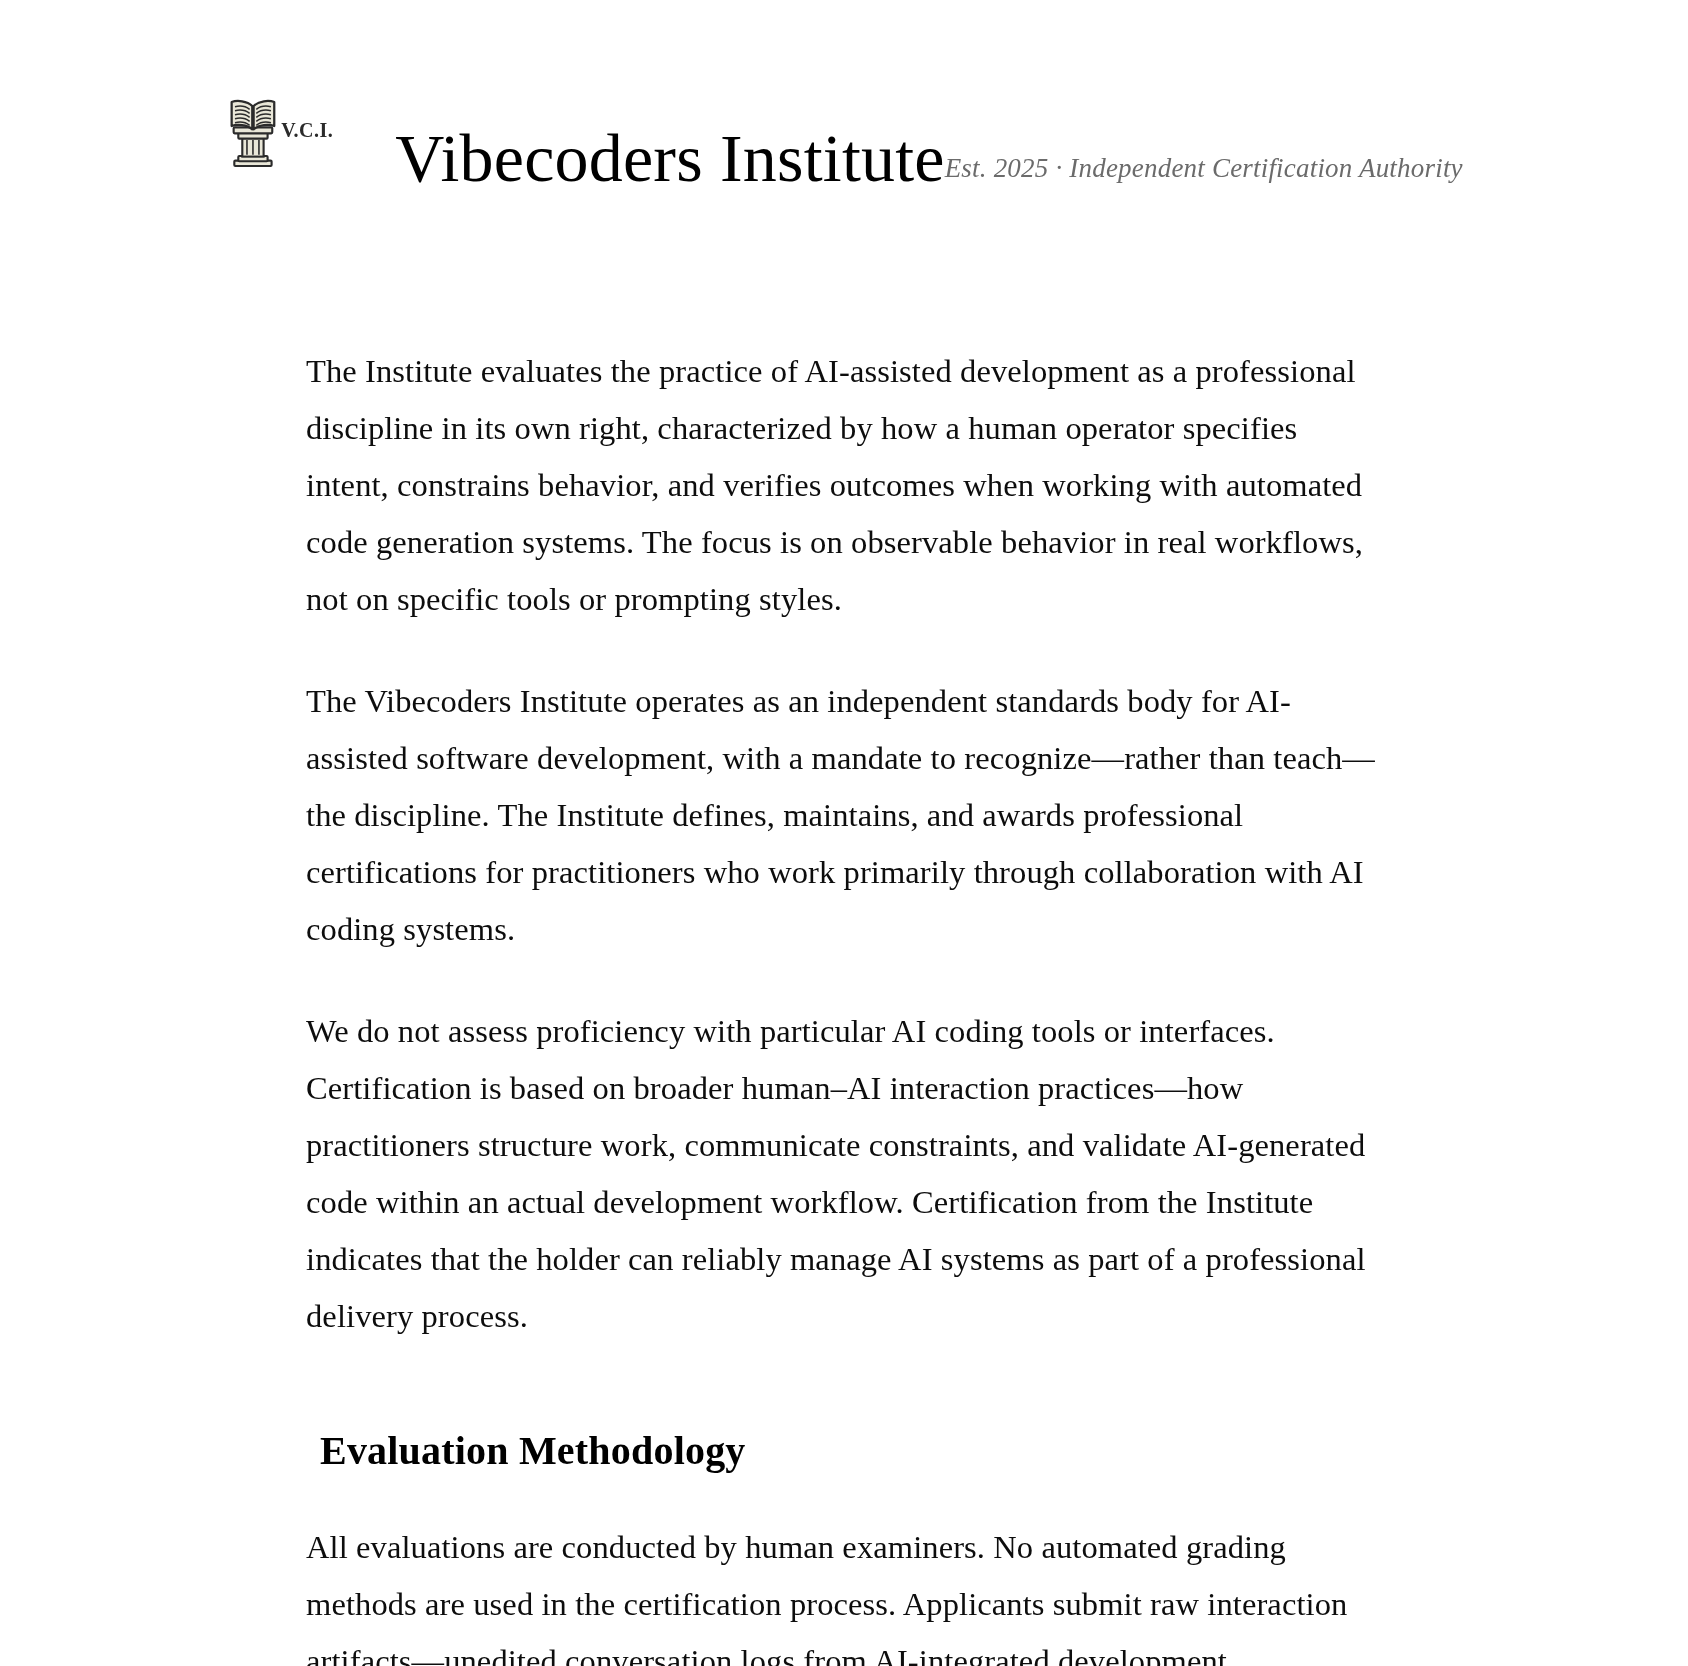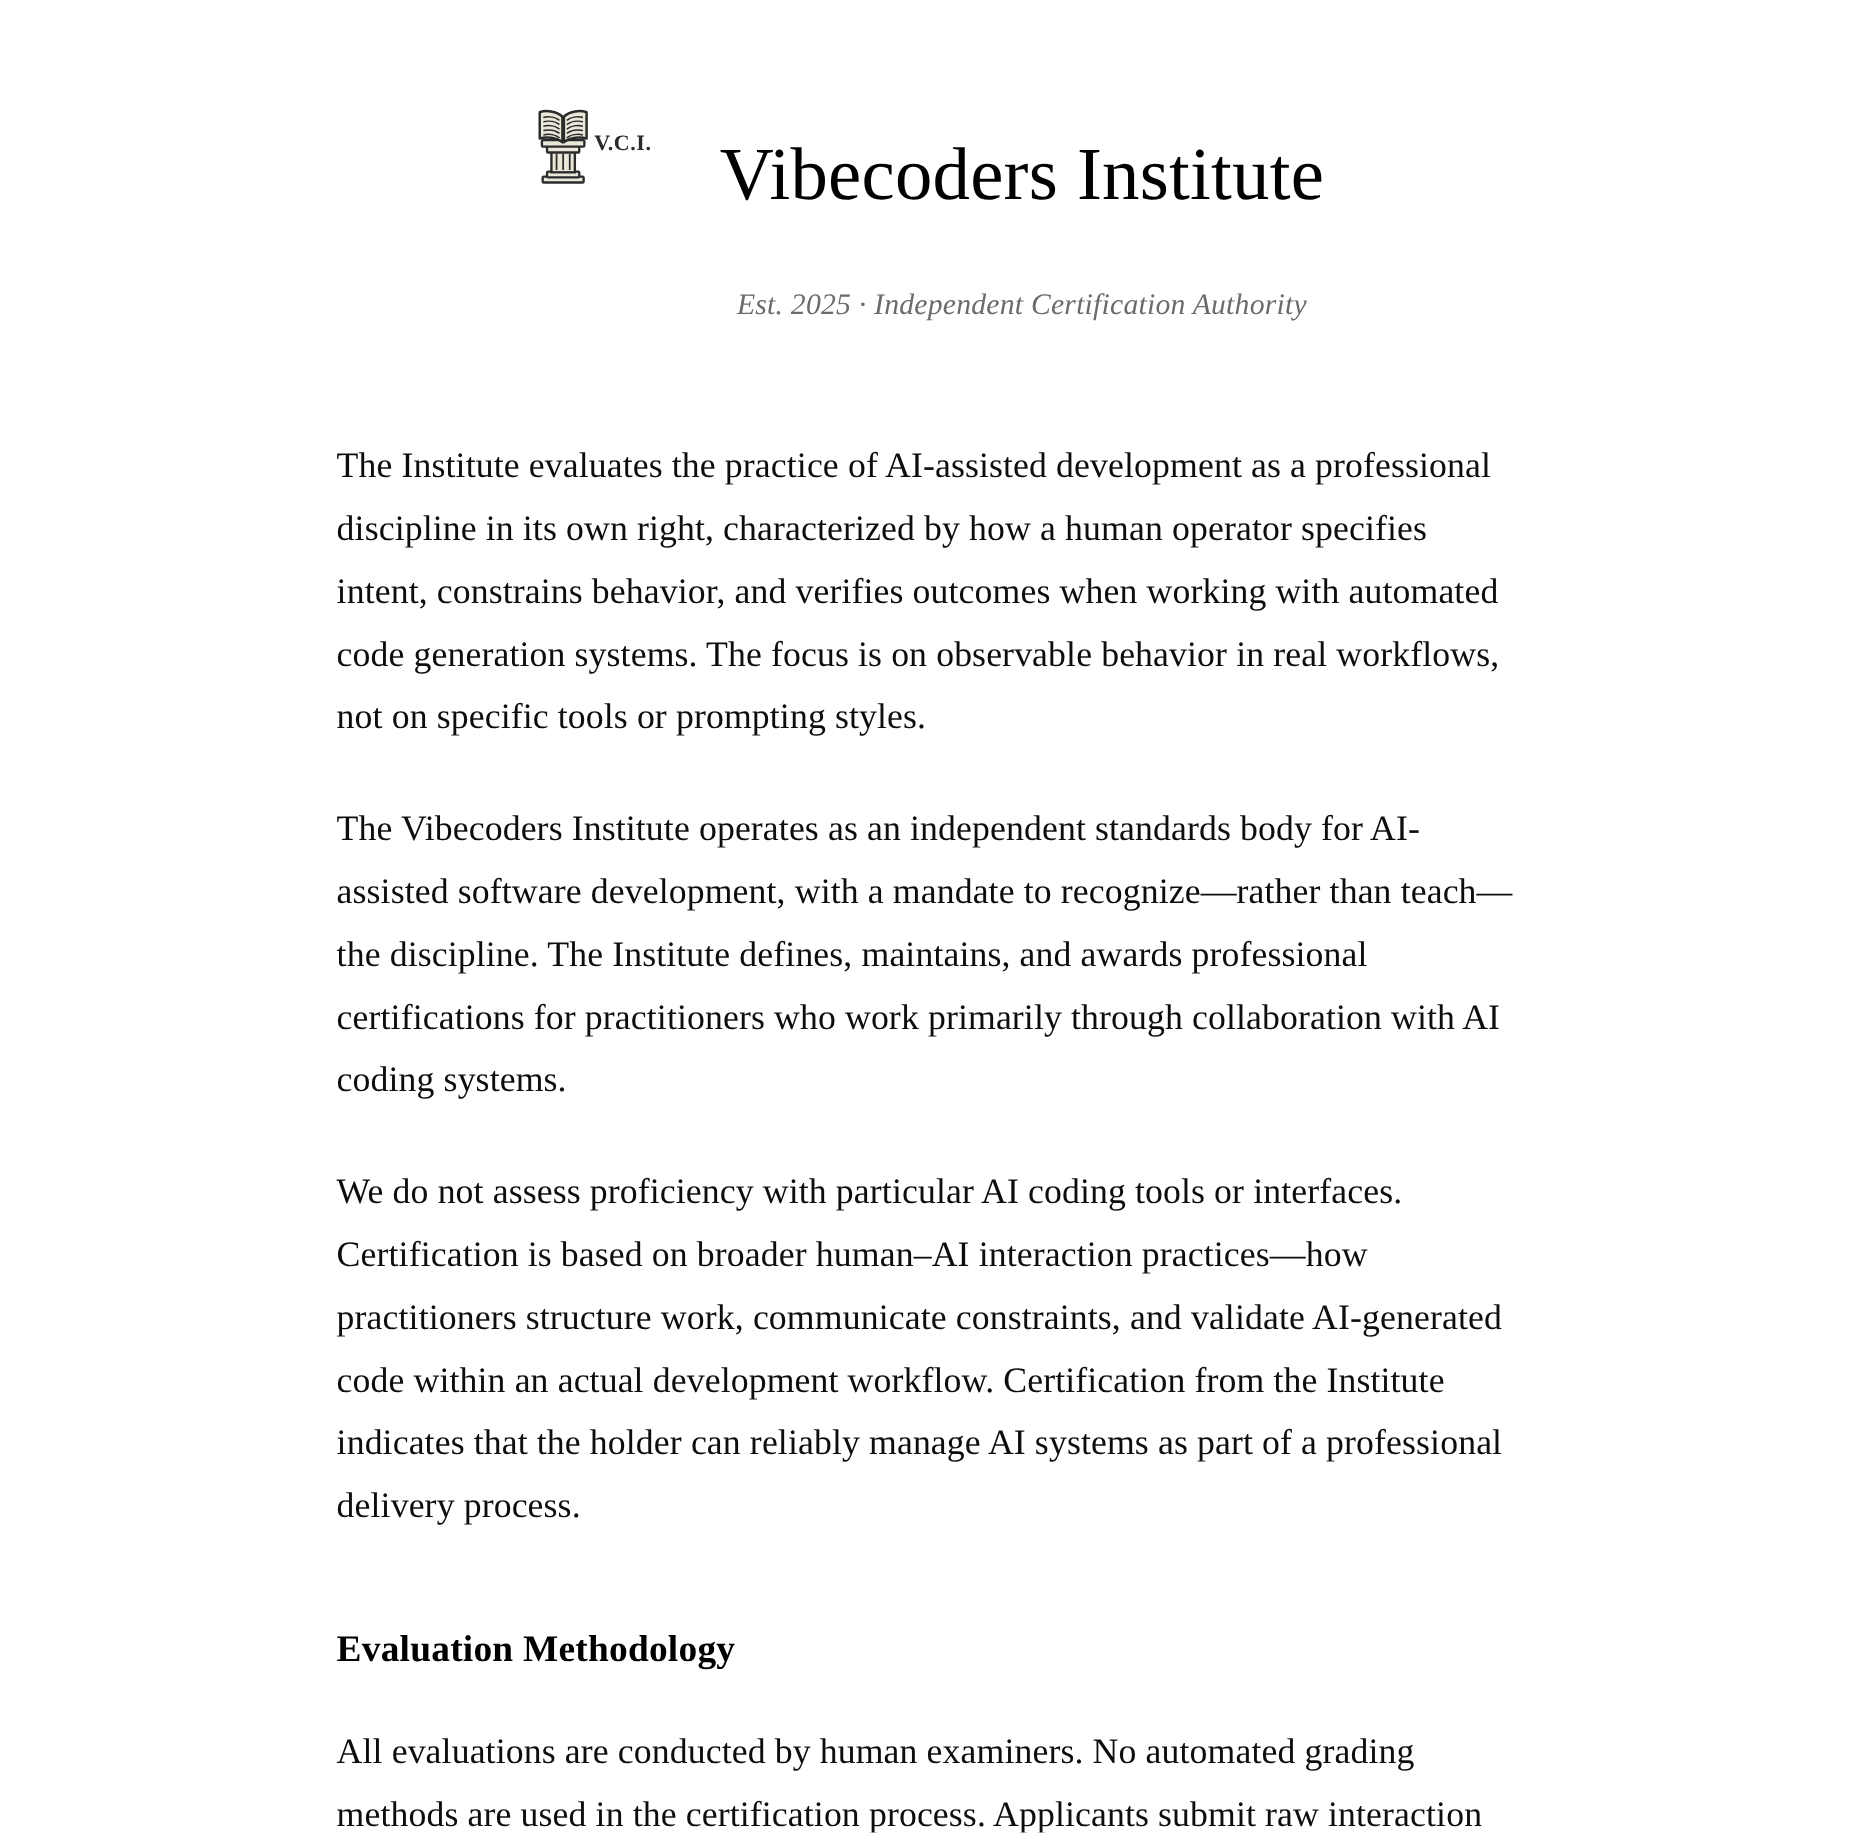--- a/index.html
+++ b/index.html
@@ -52,21 +52,20 @@
     font-weight: bold;
     font-size: 20px;
     letter-spacing: 0.5px;
     color: #2b2b2b;
     margin-top: -4px;
     line-height: 1;
   }
 
   .title-block {
     display: flex;
-    flex-direction: column;
     align-items: center;
     padding-top: 2px;
   }
 
   .org-title {
     font-family: "Liberation Serif", "DejaVu Serif", serif;
     font-weight: normal;
     font-size: 68px;
     line-height: 1.06;
     color: #000000;
@@ -102,25 +101,25 @@
     margin: 0 0 45px 0;
     text-align: left;
     letter-spacing: 0.1px;
   }
 
   .para:last-child {
     margin-bottom: 0;
   }
 
   .section-heading {
-    font-size: 34px;
+    font-size: 40px;
     font-weight: bold;
     line-height: 1.2;
     color: #000000;
-    margin: 82px 0 44px 0;
+    margin: 82px 0 44px 14px;
     letter-spacing: 0.2px;
   }
 </style>
 </head>
 <body>
 
 <div class="page">
 
   <div class="masthead">
 

